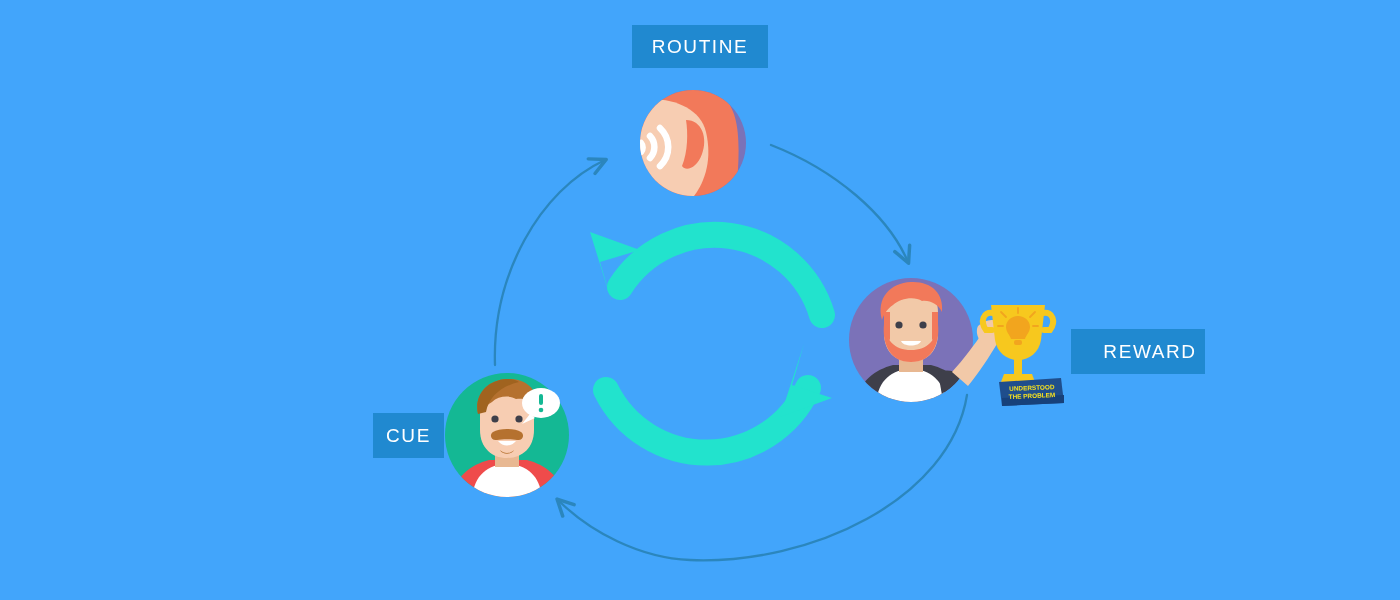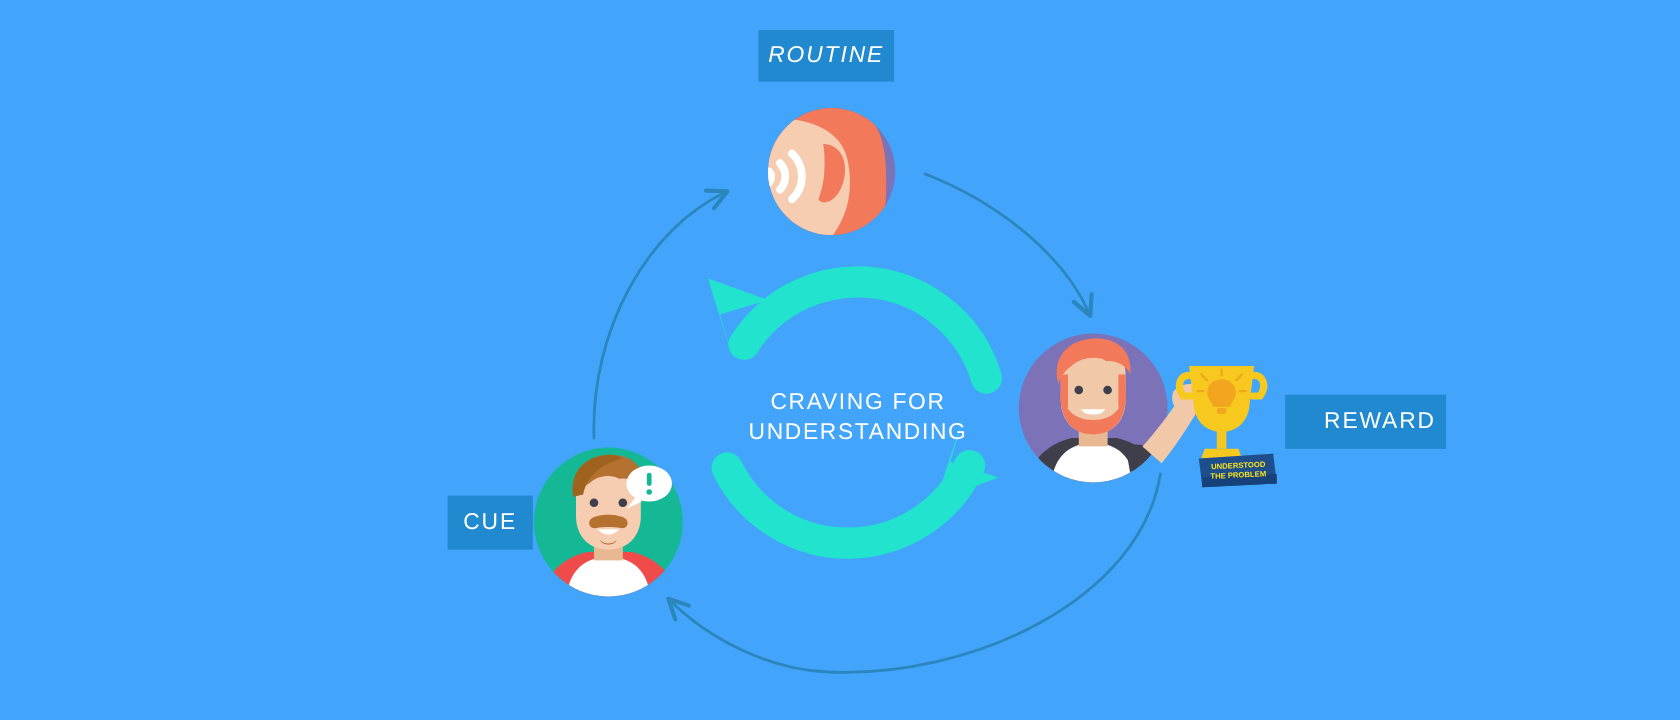--- a/index.html
+++ b/index.html
@@ -34,21 +34,21 @@
     background: #2089d0;
     color: #ffffff;
     display: flex;
     align-items: center;
     justify-content: center;
     letter-spacing: 1.6px;
     font-size: 19px;
     font-weight: 400;
     white-space: nowrap;
   }
-  #label-routine { left: 632px; top: 25px;  width: 113px; height: 43px; font-style: italic; }
+  #label-routine { left: 632px; top: 25px;  width: 136px; height: 43px; }
   #label-cue     { left: 373px; top: 413px; width: 71px;  height: 45px; }
   #label-reward  { left: 1071px; top: 329px; width: 110px; height: 45px; padding-left: 24px; }
 
   
   #center-caption {
     position: absolute;
     left: 600px;
     top: 323px;
     width: 230px;
     text-align: center;
@@ -210,22 +210,18 @@
         </g>
 
         <path d="M 999,382 L 1061,378 L 1064,403 L 1002,406 Z" fill="#1f4e8c"></path>
         <path d="M 1002,398 L 1064,395 L 1064,403 L 1002,406 Z" fill="#17417a"></path>
         <text x="1032" y="390" text-anchor="middle" font-family="Liberation Sans, sans-serif" font-size="6.4" font-weight="bold" fill="#f7e11e" transform="rotate(-2.6 1032 390)">UNDERSTOOD</text>
         <text x="1032" y="398" text-anchor="middle" font-family="Liberation Sans, sans-serif" font-size="6.4" font-weight="bold" fill="#f7e11e" transform="rotate(-2.6 1032 398)">THE PROBLEM</text>
       </g>
     </g>
   </svg>
 
-  <div id="center-caption">
-    <span>CRAVING FOR</span>
-    <span>UNDERSTANDING</span>
-  </div>
 
   <div class="label-chip" id="label-routine">ROUTINE</div>
   <div class="label-chip" id="label-cue">CUE</div>
   <div class="label-chip" id="label-reward">REWARD</div>
 
 </div>
 
 </body></html>

